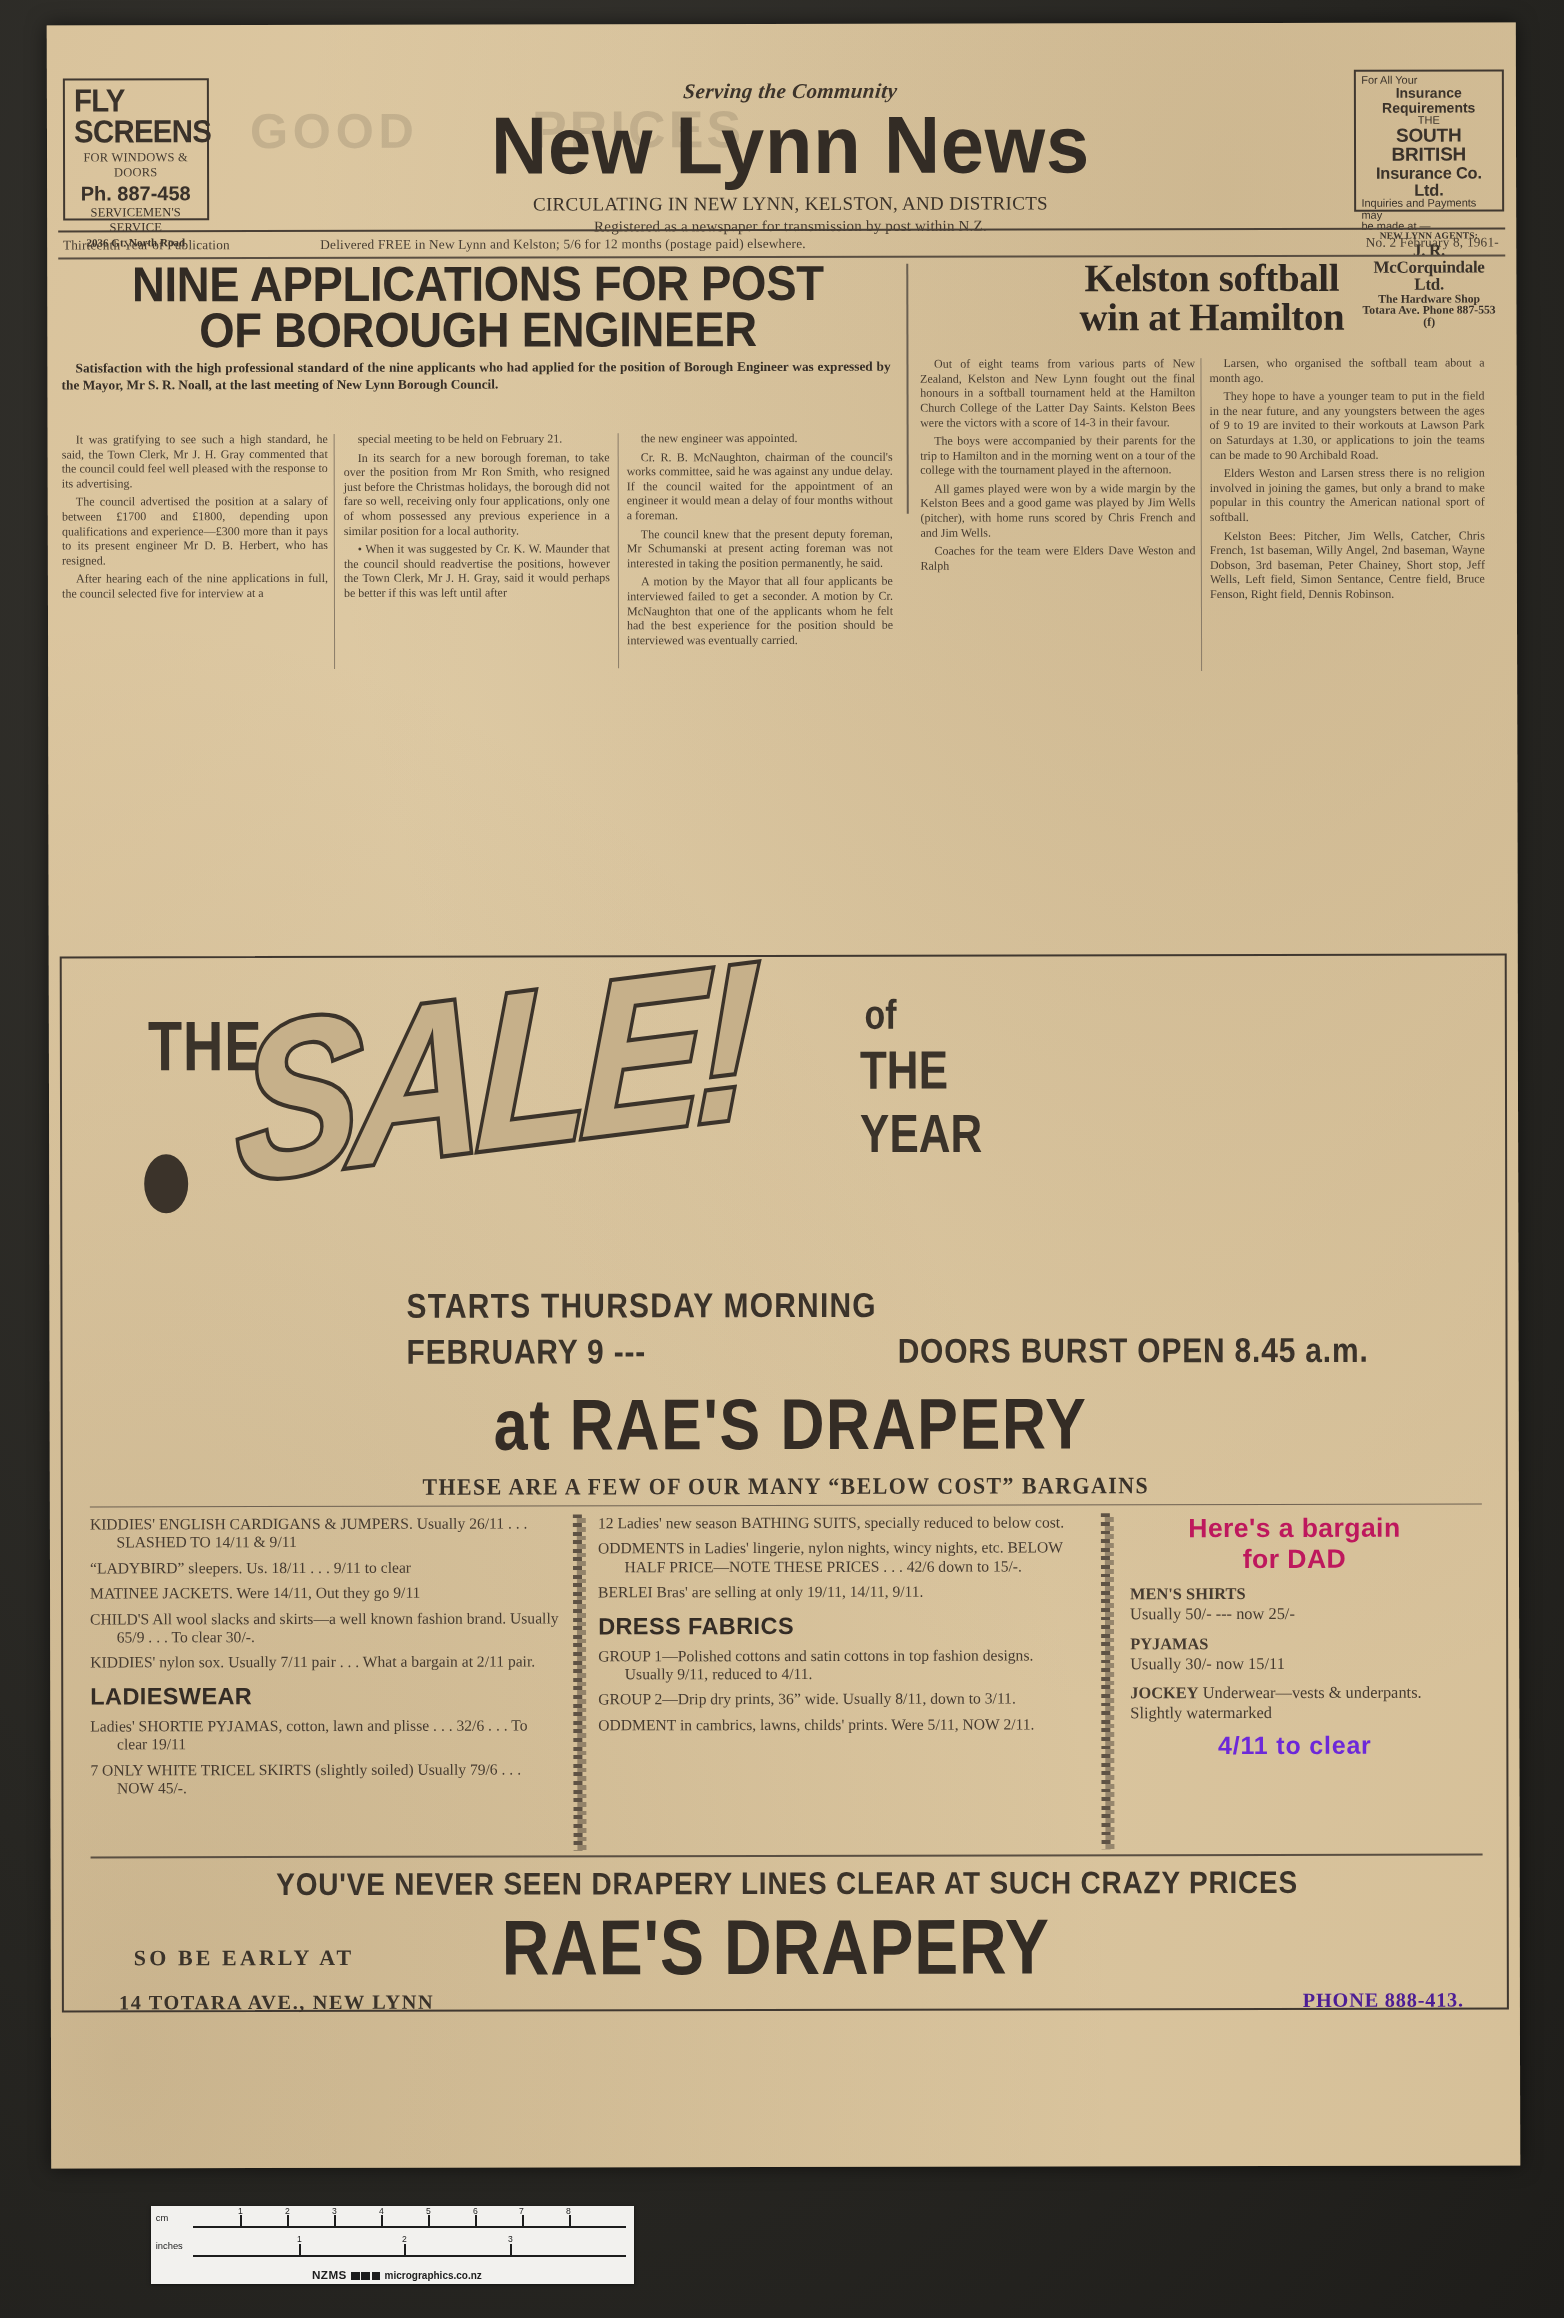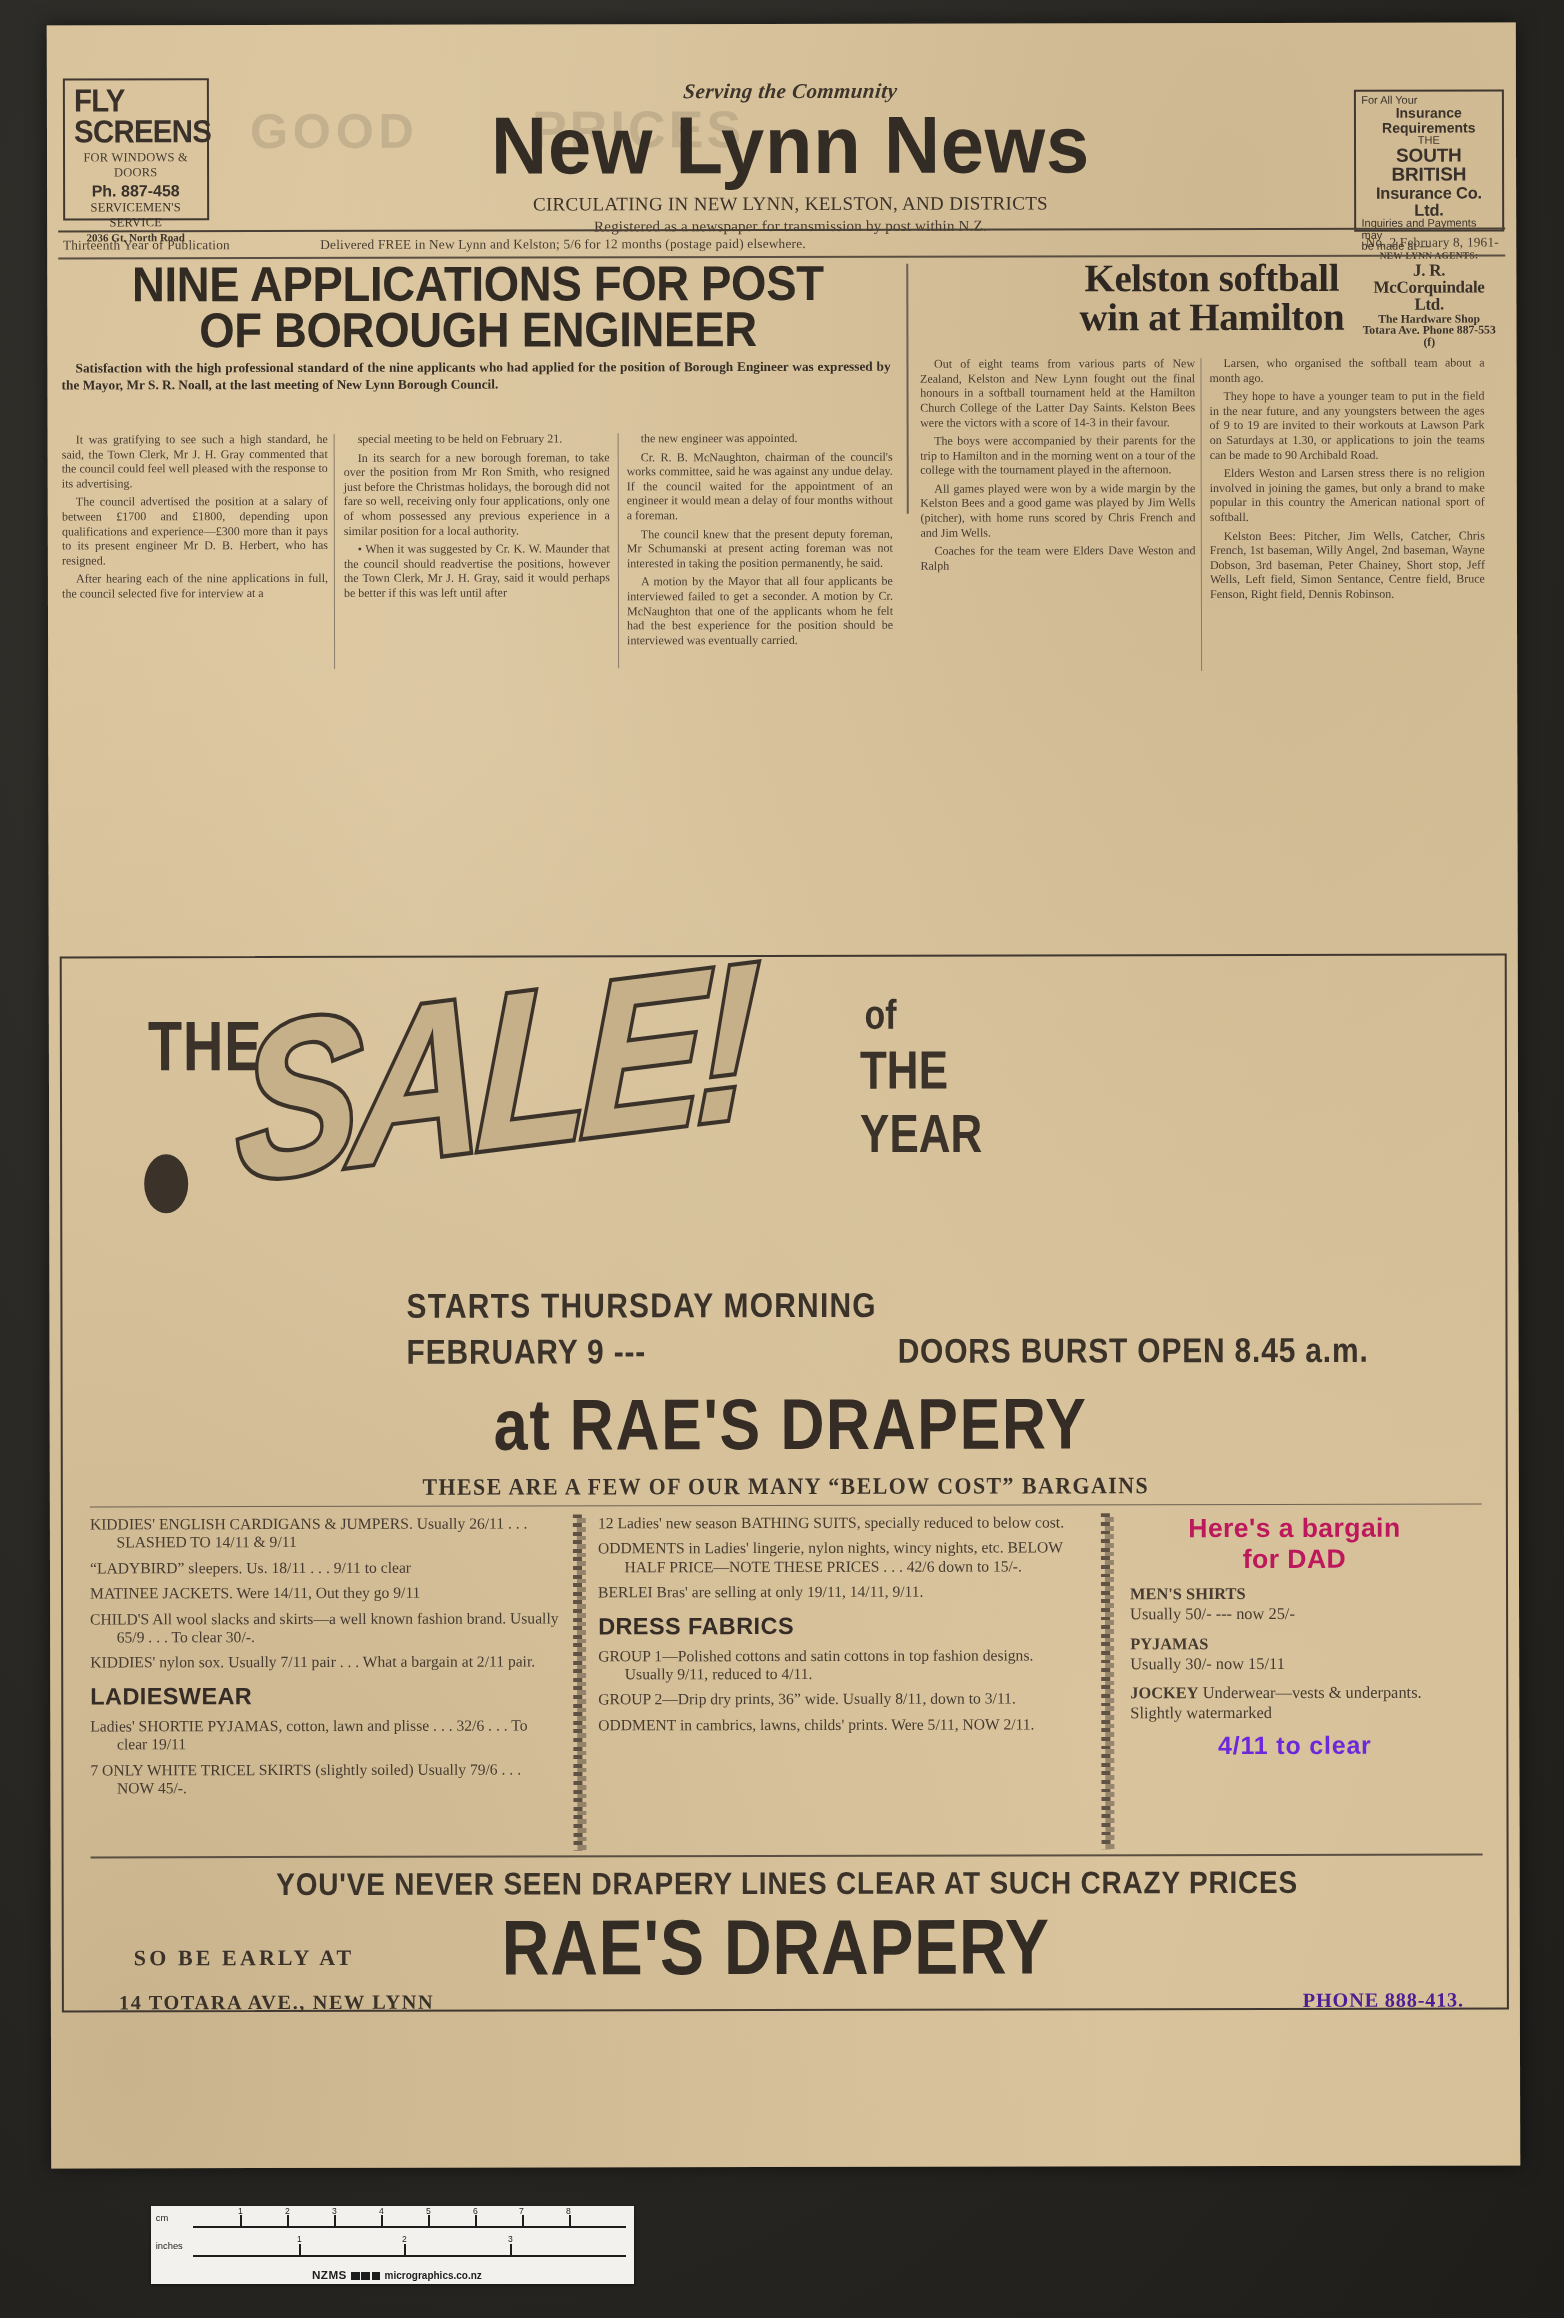--- a/index.html
+++ b/index.html
@@ -42,25 +42,25 @@
     border:2.3px solid #403830; position:absolute; background:rgba(0,0,0,0);
     box-sizing:border-box;
   }
   #flyscreens{left:7.8px;top:6.3px;width:146px;height:142px;padding:4.7px 3.1px 3.1px;text-align:center;}
   #flyscreens .fs-big{
     font-family:"Liberation Sans",sans-serif;font-weight:bold;
     font-size:32px;line-height:.98;letter-spacing:-0.8px;color:#3a322a;
     transform:scaleX(.92);transform-origin:left center;text-align:left;margin-left:6.3px;
   }
   #flyscreens .fs-sub{font-size:12.5px;letter-spacing:0.2px;color:#463c31;margin-top:2.3px;}
-  #flyscreens .fs-ph{font-family:"Liberation Sans",sans-serif;font-weight:bold;font-size:16px;margin-top:1.6px;color:#39312a;}
+  #flyscreens .fs-ph{font-family:"Liberation Sans",sans-serif;font-weight:bold;font-size:20px;margin-top:1.6px;color:#39312a;}
   #flyscreens .fs-sv{font-size:12.5px;letter-spacing:0.2px;margin-top:0.8px;}
   #flyscreens .fs-addr{font-size:11px;font-weight:bold;margin-top:0.8px;}
 
-  #insurance{left:1299px;top:20px;width:150px;height:142px;padding:3.1px 3.9px;text-align:center;
+  #insurance{left:1299px;top:0;width:150px;height:142px;padding:3.1px 3.9px;text-align:center;
              font-family:"Liberation Sans",sans-serif;color:#3a322a;line-height:1.02;}
   #insurance .i-l1{font-size:11px;text-align:left;margin-left:1.6px;}
   #insurance .i-l2{font-size:14px;font-weight:bold;}
   #insurance .i-l3{font-size:14px;font-weight:bold;}
   #insurance .i-l4{font-size:11px;}
   #insurance .i-l5{font-size:19px;font-weight:bold;letter-spacing:-0.2px;}
   #insurance .i-l6{font-size:16.4px;font-weight:bold;letter-spacing:-0.2px;}
   #insurance .i-l7{font-size:11px;text-align:left;margin-left:1.6px;}
   #insurance .i-l8{font-size:11px;text-align:left;margin-left:1.6px;}
   #insurance .i-l9{font-size:9.4px;font-weight:bold;font-family:"Liberation Serif",serif;letter-spacing:0.3px;}

